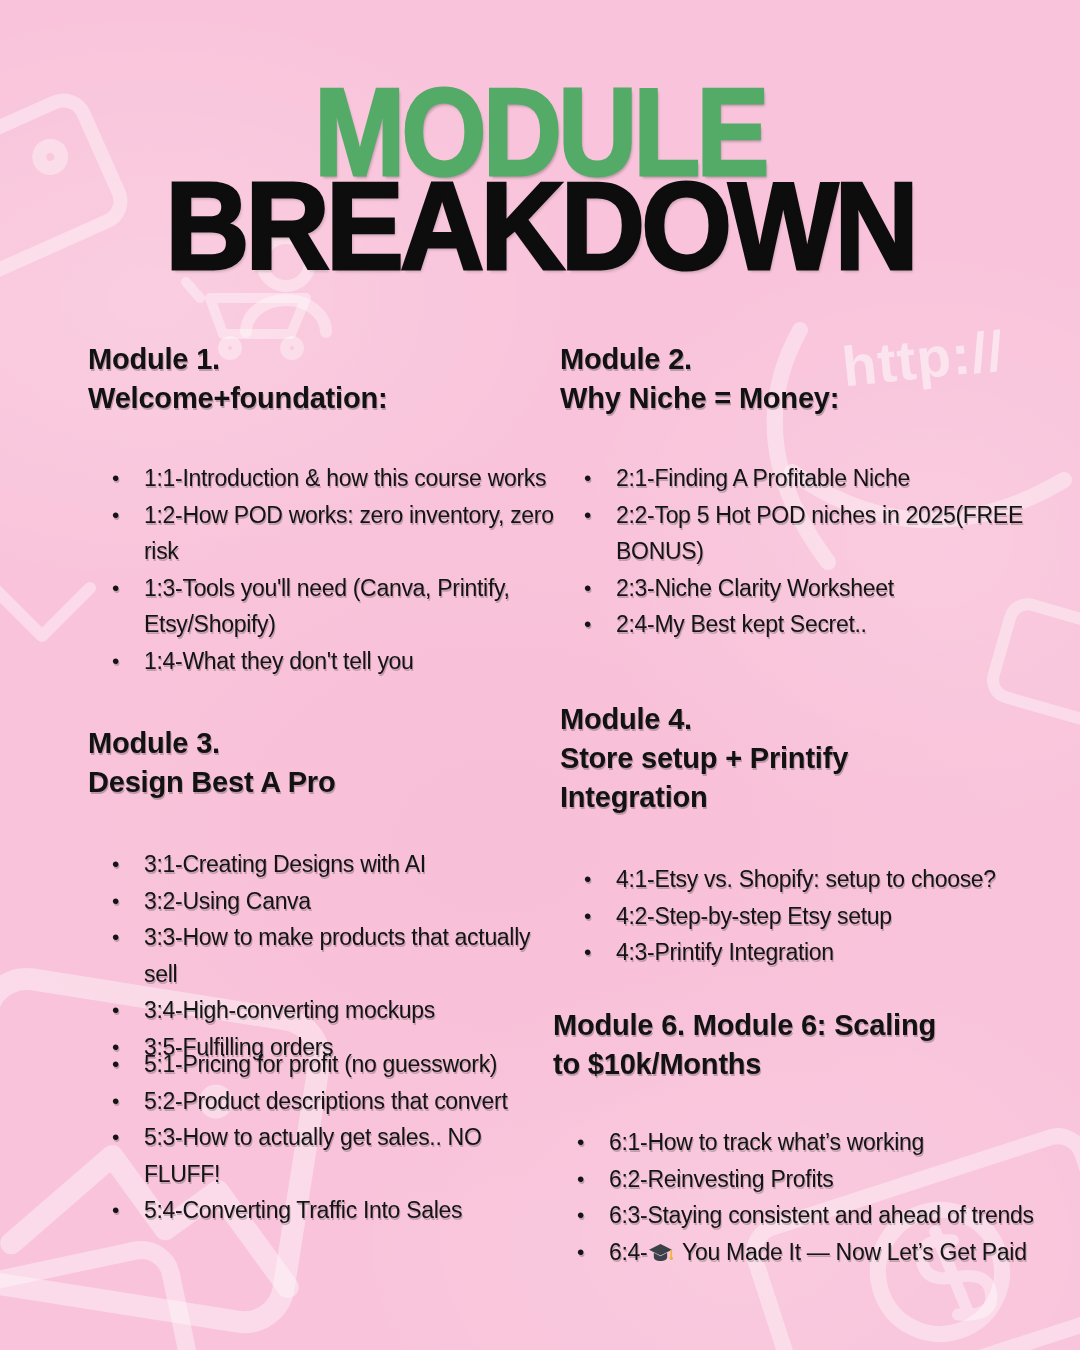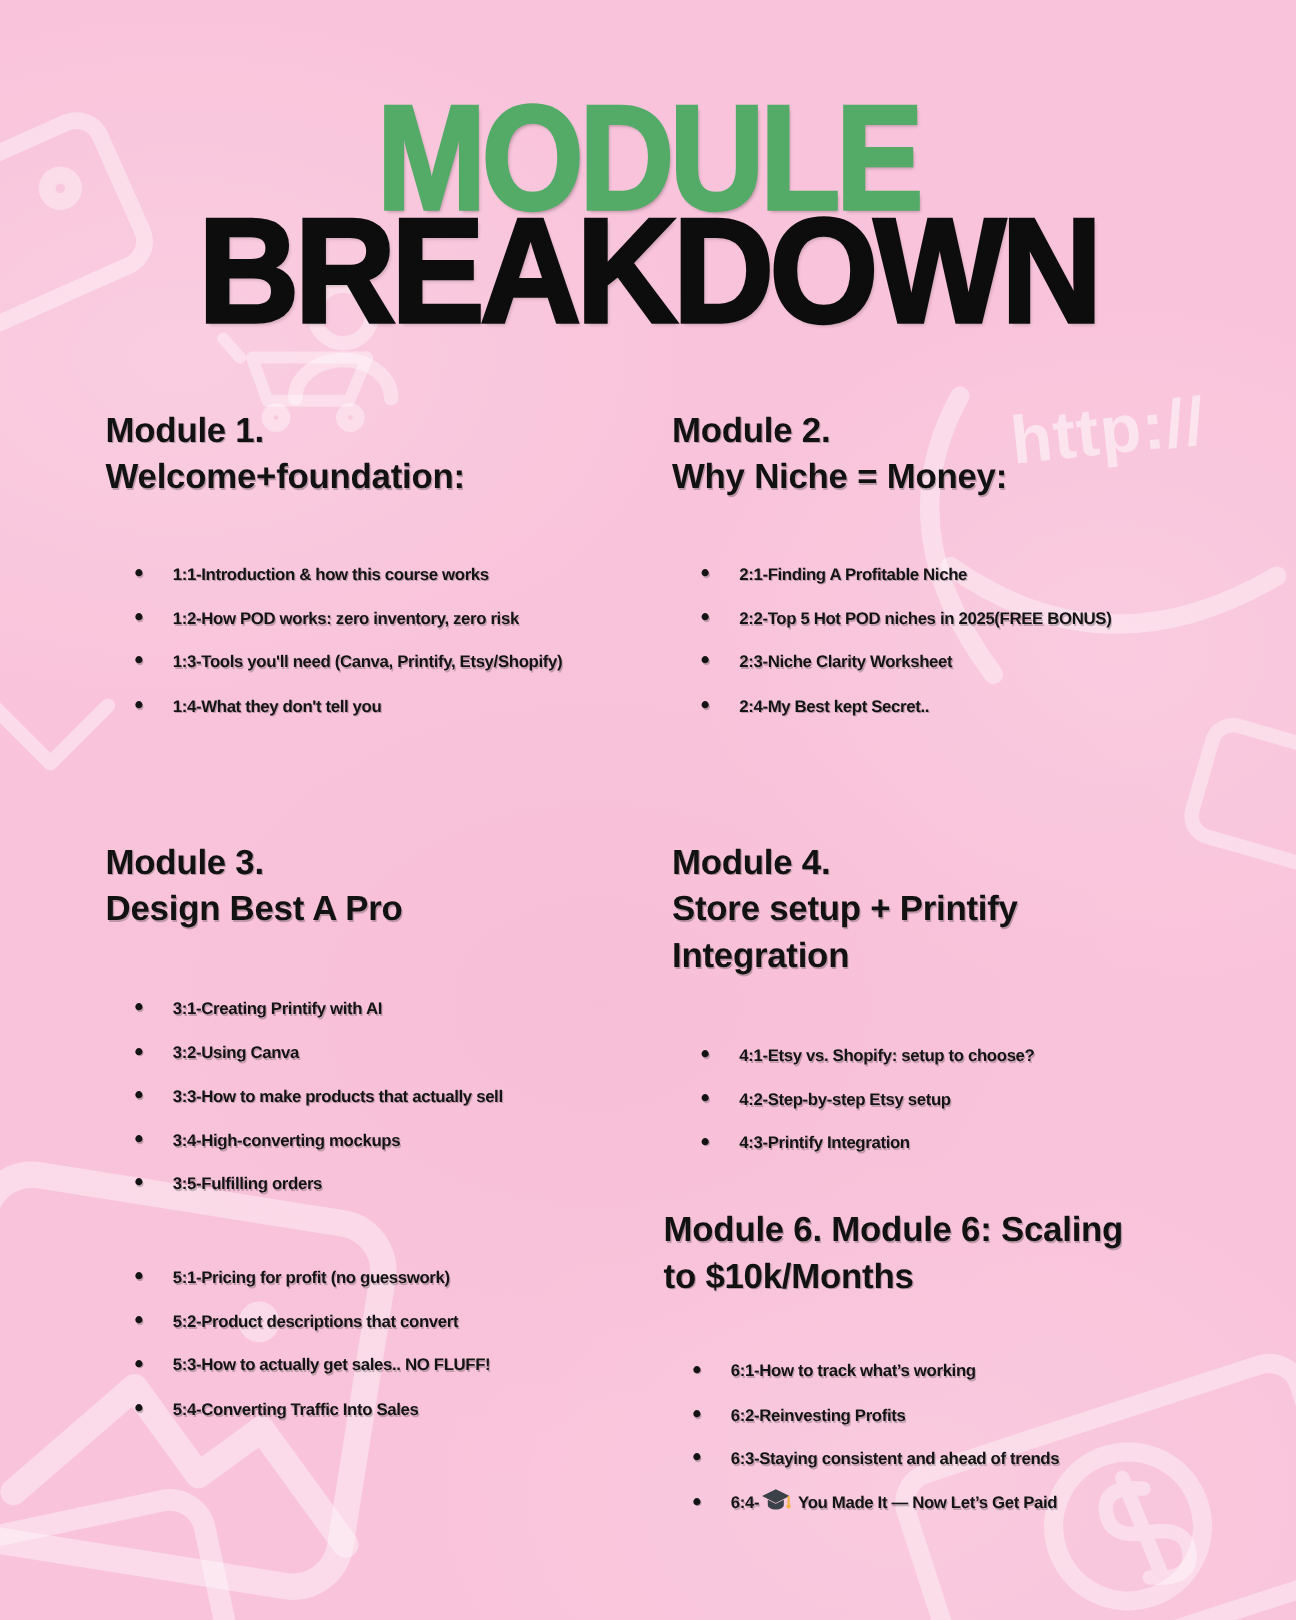--- a/index.html
+++ b/index.html
@@ -26,33 +26,33 @@
     text-shadow:2px 3px 3px rgba(0,0,0,0.25);
   }
   .t2{
     top:164px;font-size:124px;line-height:1;color:#0d0d0d;
     letter-spacing:-4px;transform:scaleX(0.94);-webkit-text-stroke:3px currentColor;
     text-shadow:2px 3px 3px rgba(0,0,0,0.18);
   }
   .module{position:absolute;}
   .m1{left:88px;top:340px;width:472px;}
   .m2{left:560px;top:340px;width:500px;}
-  .m3{left:88px;top:700px;width:472px;}
+  .m3{left:88px;top:724px;width:472px;}
   .m4{left:560px;top:700px;width:500px;}
   .m5{left:88px;top:1006px;width:472px;}
   .m6{left:553px;top:1006px;width:500px;}
   .module h2{
     margin:0;width:400px;
     font-size:29px;line-height:39px;letter-spacing:-0.2px;
     color:#121212;text-shadow:1px 1.5px 0 rgba(40,40,40,0.28);
   }
   .h-line{display:block;white-space:nowrap;}
   .lessons{
     list-style:none;margin:0;padding:0 0 0 20px;
-    font-size:14px;font-weight:bold;letter-spacing:-0.3px;
+    font-size:23px;font-weight:normal;letter-spacing:-0.3px;
     line-height:36.5px;color:#141414;text-shadow:1px 1.5px 0 rgba(40,40,40,0.26);
   }
   .m1 .lessons,.m2 .lessons{margin-top:42px;}
   .m3 .lessons,.m4 .lessons{margin-top:44px;}
   .m5 .lessons,.m6 .lessons{margin-top:40px;}
   .lessons li{position:relative;padding-left:36px;}
   .lessons li::before{
     content:"\2022";position:absolute;left:4px;top:0;font-size:21px;
   }
   .cap{vertical-align:-4px;margin:0 3px 0 1px;}
@@ -133,21 +133,21 @@
       <li>2:4-My Best kept Secret..</li>
     </ul>
   </section>
 
   <section class="module m3">
     <h2>
       <span class="h-line">Module 3.</span>
       <span class="h-line">Design Best A Pro</span>
     </h2>
     <ul class="lessons">
-      <li>3:1-Creating Printify with AI</li>
+      <li>3:1-Creating Designs with AI</li>
       <li>3:2-Using Canva</li>
       <li>3:3-How to make products that actually sell</li>
       <li>3:4-High-converting mockups</li>
       <li>3:5-Fulfilling orders</li>
     </ul>
   </section>
 
   <section class="module m4">
     <h2>
       <span class="h-line">Module 4.</span>

